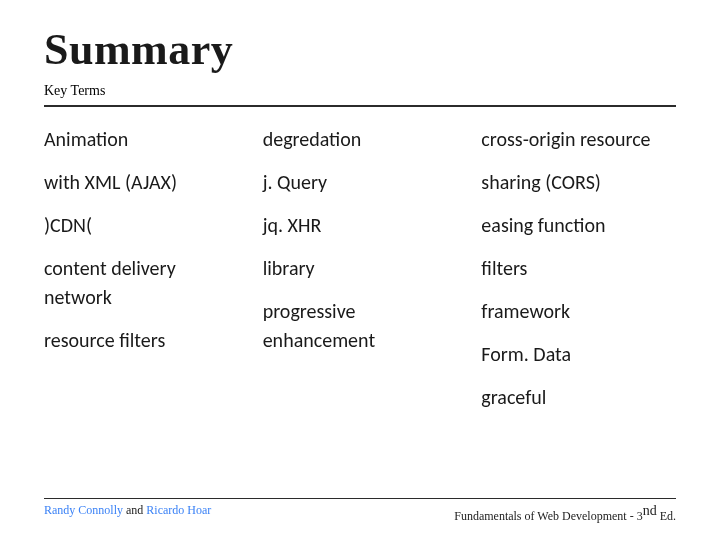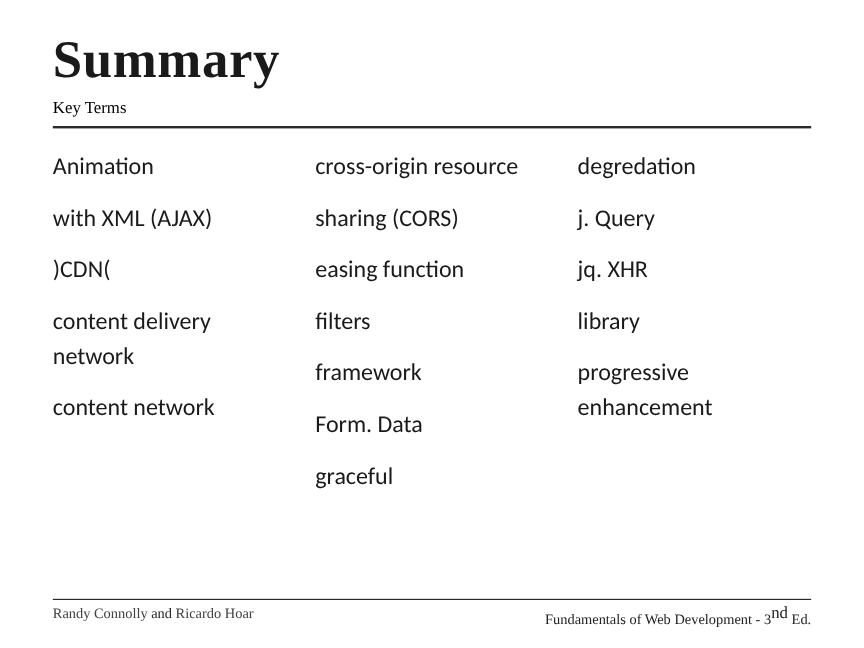--- a/index.html
+++ b/index.html
@@ -54,53 +54,53 @@
     background: #2b2b2b;
     margin-bottom: 4px;
   }
   .footer-row {
     display: flex;
     justify-content: space-between;
     font-family: Georgia, 'Times New Roman', serif;
     font-size: 12px;
     color: #222;
   }
-  .footer-row .link { color: #404040; }
+  .footer-row .link { color: #3b82f6; }
   .sup { font-size: 14px; vertical-align: super; }
 </style>
 </head>
 <body>
 
 <div class="title">Summary</div>
 <div class="subtitle">Key Terms</div>
 <div class="rule"></div>
 
 <div class="columns">
   <div class="col">
     <div class="term"> Animation</div>
     <div class="term">with XML (AJAX)</div>
     <div class="term">)CDN(</div>
     <div class="term">content delivery network</div>
-    <div class="term">content network</div>
+    <div class="term">resource filters</div>
+  </div>
+  <div class="col">
+    <div class="term">degredation</div>
+    <div class="term">j. Query</div>
+    <div class="term">jq. XHR</div>
+    <div class="term">library</div>
+    <div class="term">progressive enhancement</div>
   </div>
   <div class="col">
     <div class="term">cross-origin resource</div>
     <div class="term">sharing (CORS)</div>
     <div class="term">easing function</div>
     <div class="term">filters</div>
     <div class="term">framework</div>
     <div class="term">Form. Data</div>
     <div class="term">graceful</div>
-  </div>
-  <div class="col">
-    <div class="term">degredation</div>
-    <div class="term">j. Query</div>
-    <div class="term">jq. XHR</div>
-    <div class="term">library</div>
-    <div class="term">progressive enhancement</div>
   </div>
 </div>
 
 <div class="footer">
   <div class="footer-rule"></div>
   <div class="footer-row">
     <div>
       <span class="link">Randy Connolly</span><span> and </span><span class="link">Ricardo Hoar</span>
     </div>
     <div>

